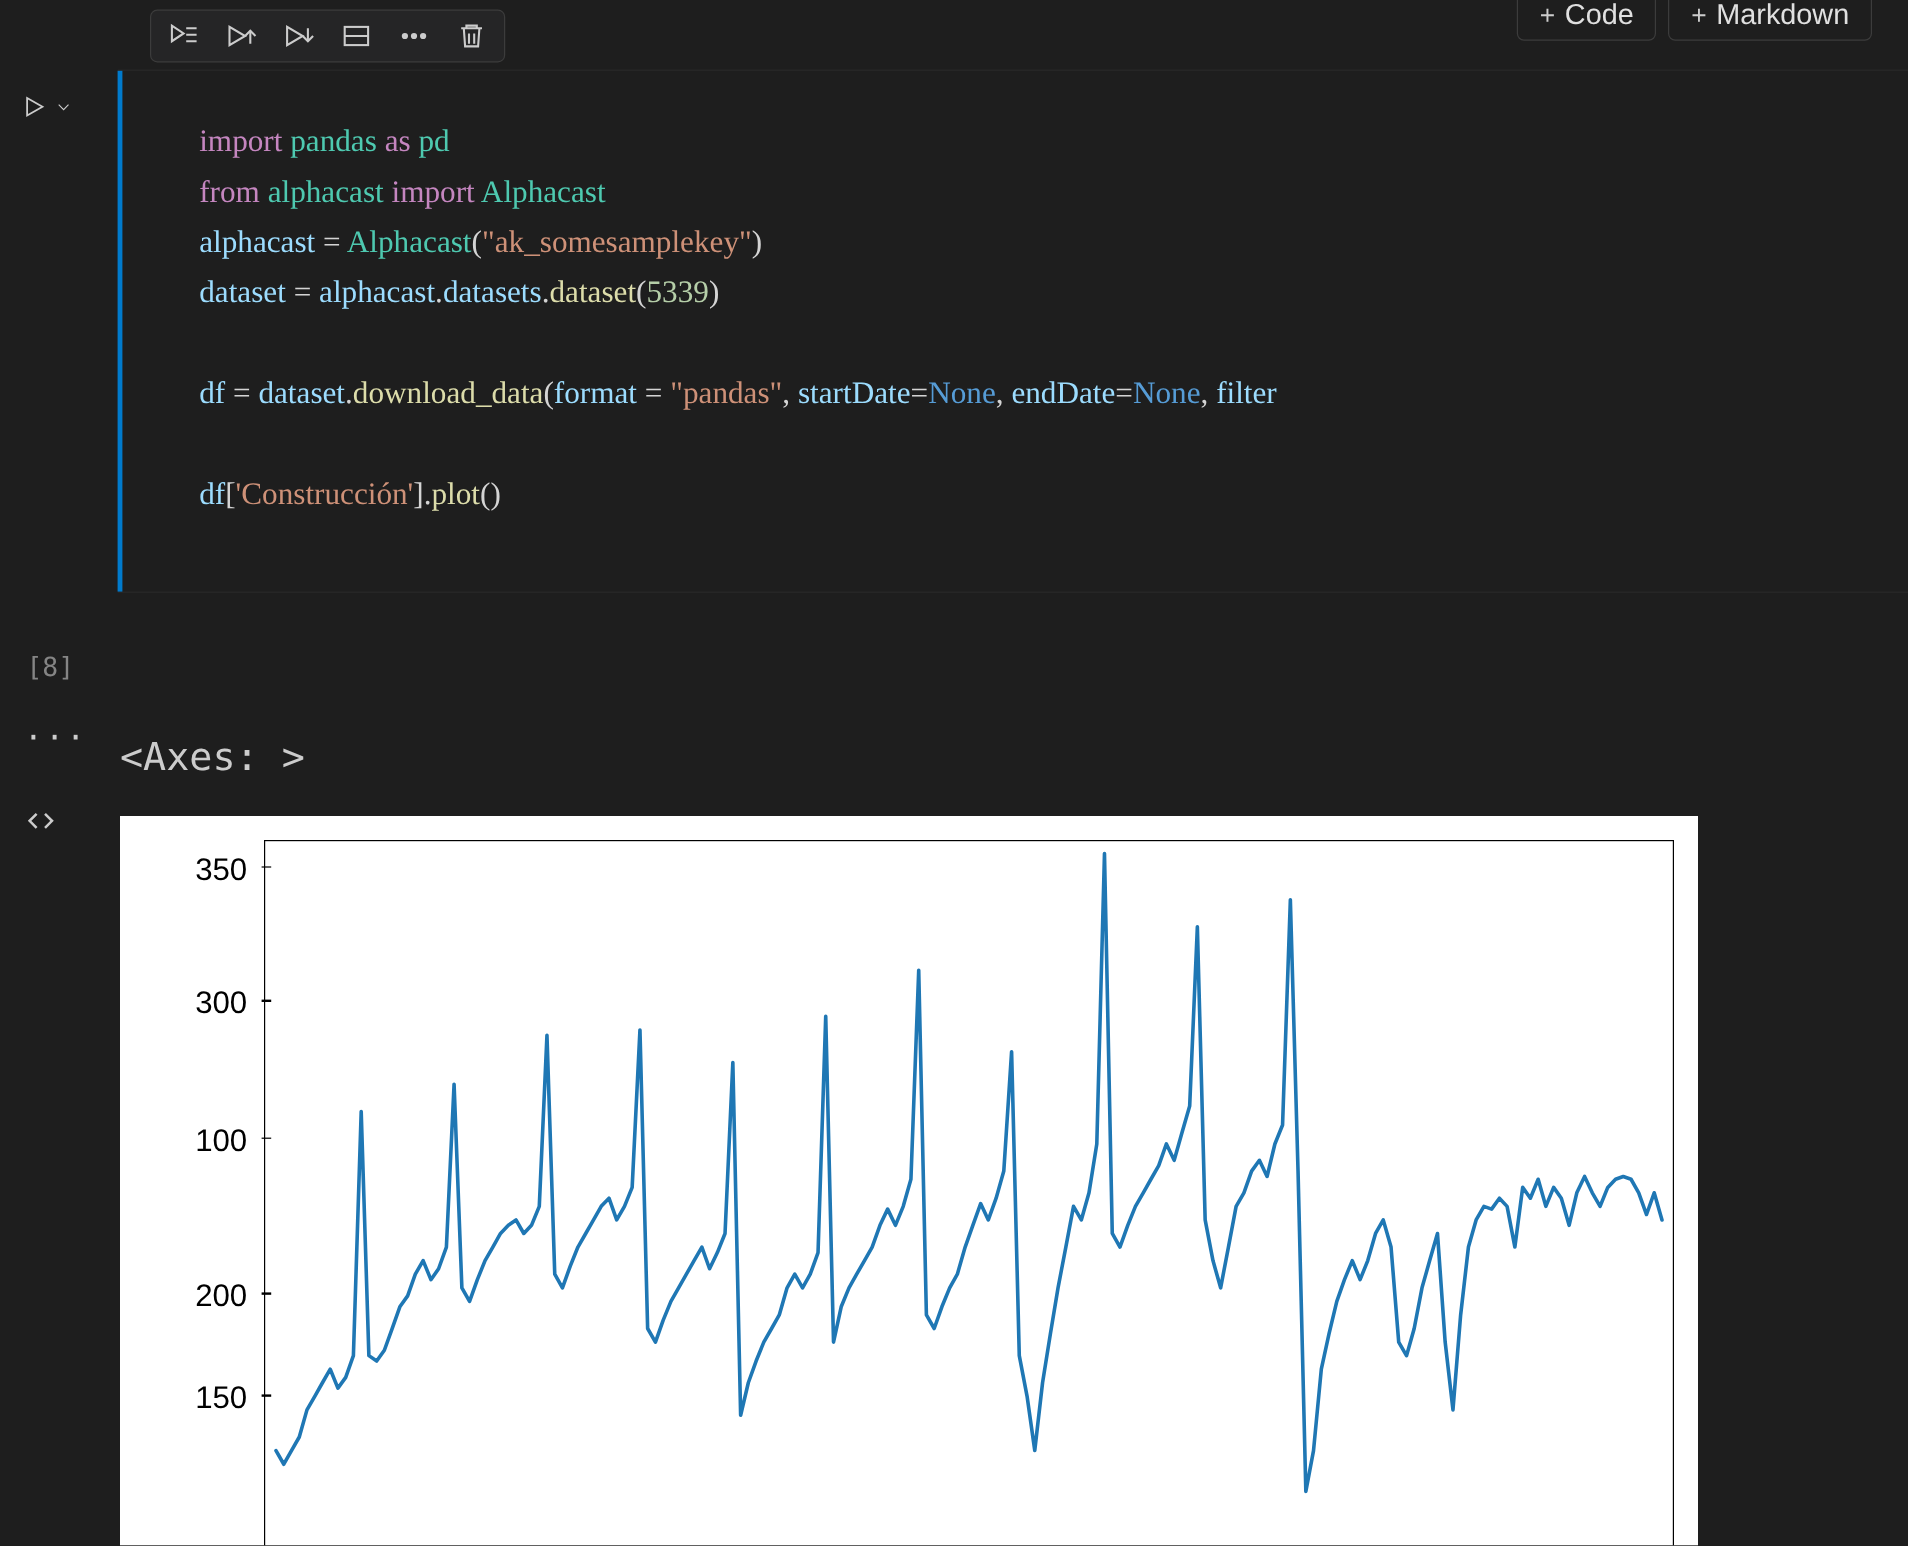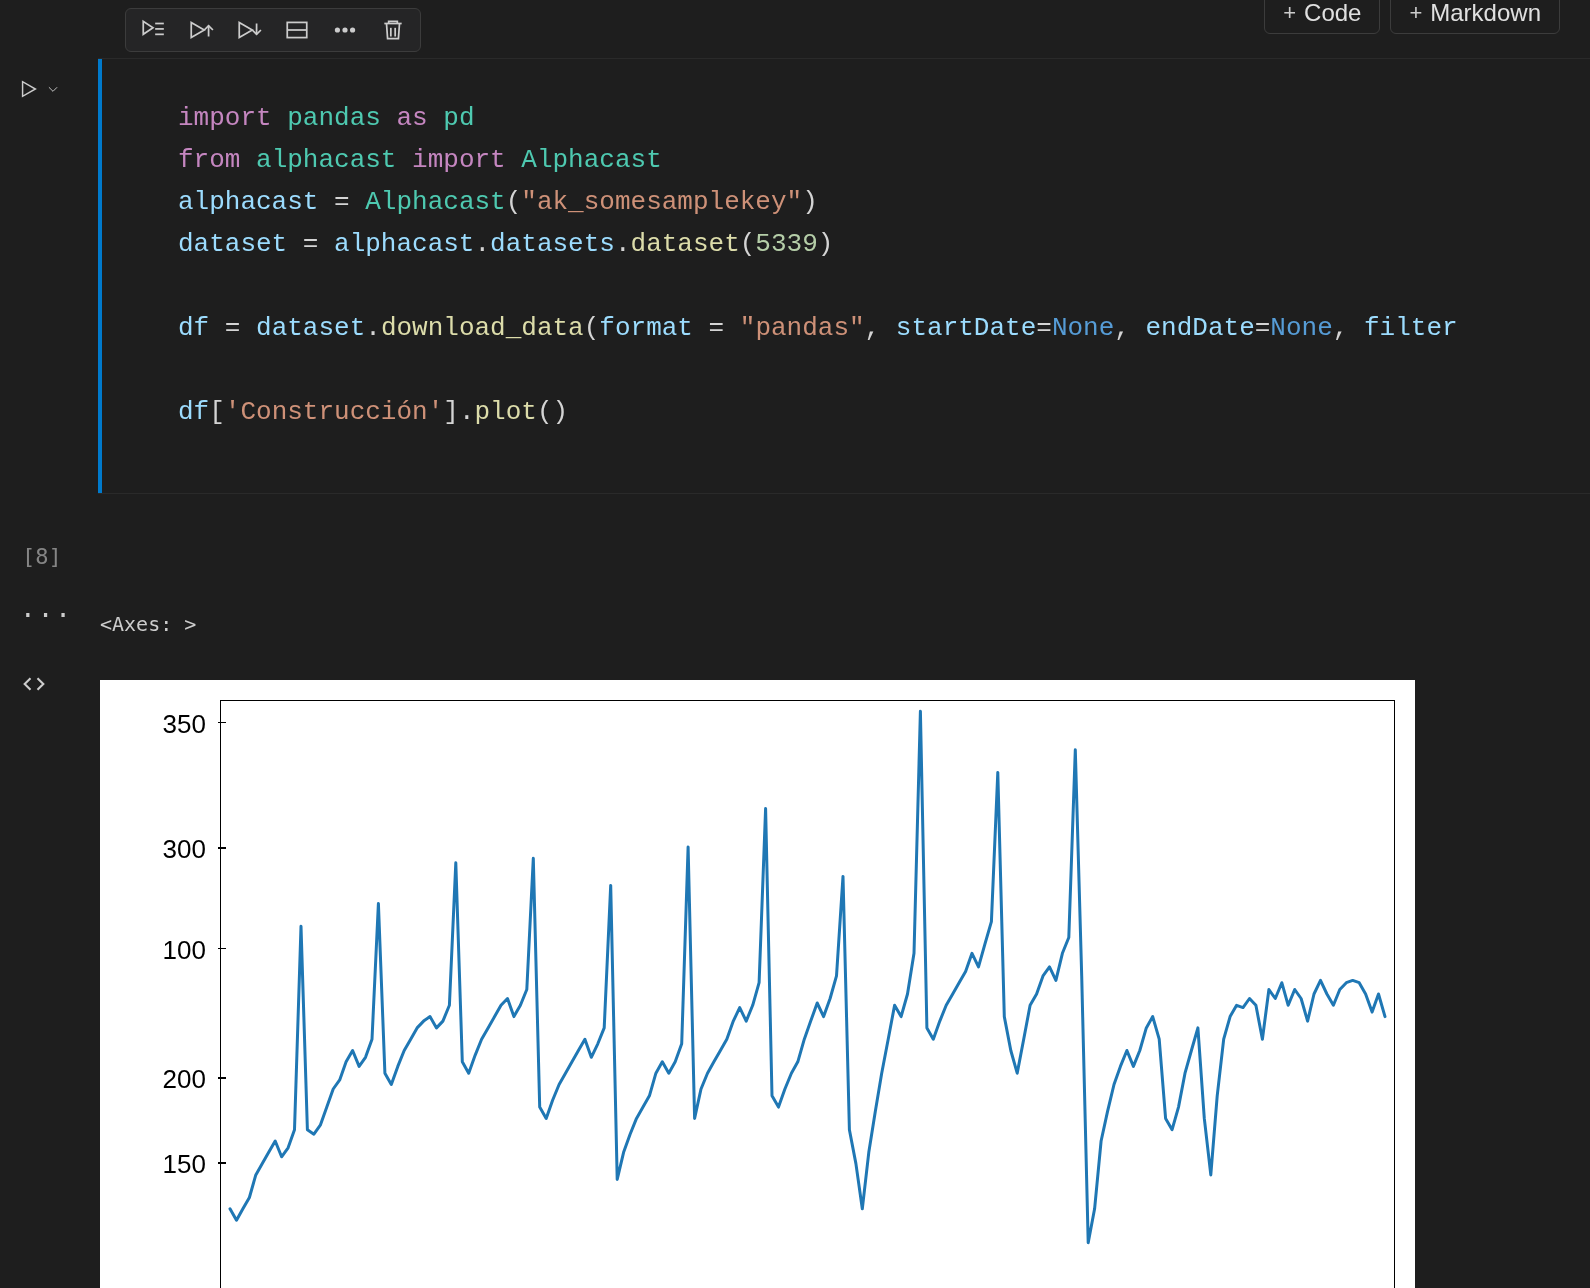--- a/index.html
+++ b/index.html
@@ -16,40 +16,40 @@
   .tb-ico { width: 26px; height: 26px; display:flex; align-items:center; justify-content:center; color:#cccccc; cursor:pointer; }
   .tb-ico svg { stroke: #cccccc; fill: none; stroke-width: 1.6; }
 
   
   .run-gutter { position:absolute; top:78px; left:18px; display:flex; align-items:center; gap:6px; color:#cccccc; cursor:pointer; }
   .run-gutter svg { stroke:#cccccc; fill:none; stroke-width:1.6; }
 
   
   .code-cell { position:absolute; top:58px; left:98px; right:0; background:#1e1e1e; padding: 38px 0 60px 68px; border-top:1px solid #2a2a2a; border-bottom:1px solid #2a2a2a; }
   .cell-marker { position:absolute; left:0; top:0; bottom:0; width:4px; background:#007acc; }
-  pre.code { font-size: 26px; line-height: 42px; white-space: pre; font-family: Liberation Mono, monospace; color:#d4d4d4;margin-left:12px; }
+  pre.code { font-size: 26px; line-height: 42px; white-space: pre; font-family: Liberation Serif, serif; color:#d4d4d4; }
   .tok-kw { color:#c586c0; }
   .tok-mod { color:#4ec9b0; }
   .tok-cls { color:#4ec9b0; }
   .tok-fn { color:#dcdcaa; }
   .tok-str { color:#ce9178; }
   .tok-num { color:#b5cea8; }
   .tok-var { color:#9cdcfe; }
   .tok-const { color:#569cd6; }
   .tok-op { color:#d4d4d4; }
   .tok-punc { color:#d4d4d4; }
 
   
   .exec-count { position:absolute; top:544px; left:22px; font-size:22px; color:#858585; }
 
   
   .output-meta { position:absolute; top:600px; left:20px; display:flex; flex-direction:column; gap:40px; color:#cccccc; }
   .output-meta .dots { font-size:26px; letter-spacing:2px; cursor:pointer; }
   .output-meta .codeico { cursor:pointer; }
-  .output-text { position:absolute; top:612px; left:100px; font-size:20px; color:#cccccc; font-family:"Menlo","Consolas",monospace; }
+  .output-text { position:absolute; top:612px; left:100px; font-size:32px; color:#cccccc; font-family:"Menlo","Consolas",monospace; }
 
   
   .plot-wrap { position:absolute; top:680px; left:100px; width:1315px; height:608px; background:#ffffff; }
   .plot-inner-border { position:absolute; top:20px; left:120px; right:20px; bottom:0; border:1.5px solid #000; border-bottom:none; }
   .ytick-group { position:absolute; left:0; width:120px; display:flex; align-items:center; justify-content:flex-end; }
   .ytick-label { font-family: Liberation Sans, sans-serif; font-size:26px; color:#000; padding-right:14px; }
   .ytick-mark { position:absolute; right:-6px; width:8px; height:1.5px; background:#000; }
   svg.plotline { position:absolute; top:20px; left:120px; width:1175px; height:588px; }
   svg.plotline path { fill:none; stroke:#1f77b4; stroke-width:3; stroke-linejoin:round; stroke-linecap:round; }
 </style>
@@ -160,21 +160,21 @@
       <div class="ytick-mark" style="top: 13px;"></div>
     </div>
     <div class="ytick-group" style="top: 384px;">
       <span class="ytick-label">200</span>
       <div class="ytick-mark" style="top: 13px;"></div>
     </div>
     <div class="ytick-group" style="top: 254.769px;">
       <span class="ytick-label">100</span>
       <div class="ytick-mark" style="top: 13px;"></div>
     </div>
-    <div class="ytick-group" style="top: 154px;">
+    <div class="ytick-group" style="top: 140px;">
       <span class="ytick-label">300</span>
       <div class="ytick-mark" style="top: 13px;"></div>
     </div>
     <div class="ytick-group" style="top: 28.6154px;">
       <span class="ytick-label">350</span>
       <div class="ytick-mark" style="top: 13px;"></div>
     </div>
   </div>
 
 </body></html>

